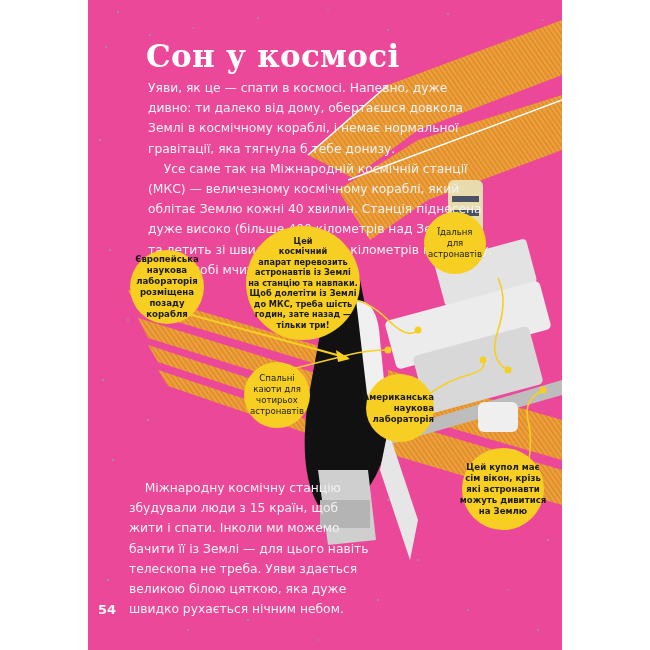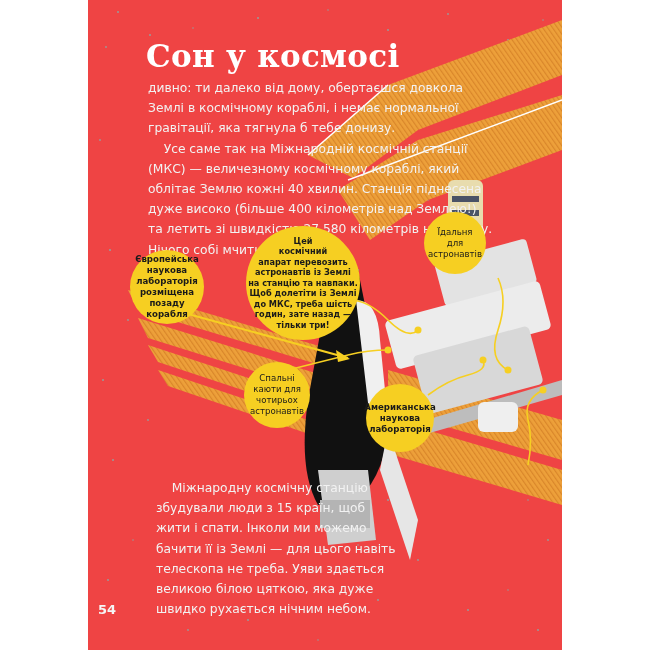--- a/index.html
+++ b/index.html
@@ -1,23 +1,23 @@
 <!DOCTYPE html>
 <html><head>
 <meta charset="utf-8">
 <style>
   html, body { margin:0; padding:0; background:#ffffff; }
   body { width:650px; height:650px; position:relative; overflow:hidden; font-family:"DejaVu Sans", sans-serif; }
-  .page { position:absolute; left:88px; top:0; width:474px; height:650px; background:#ef4444; overflow:hidden; }
+  .page { position:absolute; left:88px; top:0; width:474px; height:650px; background:#ec4899; overflow:hidden; }
   .stars { position:absolute; inset:0; }
   .title { position:absolute; left:58px; top:38px; font-family:"DejaVu Serif", serif; font-weight:bold; font-size:31px; color:#ffffff; letter-spacing:0.3px; margin:0; }
   .para { position:absolute; color:#f2f2f2; font-size:12.3px; line-height:20.2px; margin:0; }
   .para .ln { display:block; white-space:nowrap; }
   .p1 { left:60px; top:78px; }
-  .p2 { left:68px; top:478px; }
+  .p2 { left:41px; top:478px; }
   .page-num { position:absolute; left:10px; top:602px; color:#f5f5f5; font-weight:bold; font-size:13px; }
   .art { position:absolute; inset:0; }
   .callout { position:absolute; border-radius:50%; background:#f6cf22; display:flex; flex-direction:column; align-items:center; justify-content:center; text-align:center; color:#1a1a1a; font-weight:bold; font-size:8.6px; line-height:11px; }
   .callout .ln { display:block; white-space:nowrap; }
 </style>
 </head>
 <body>
 
 <div class="page">
 
@@ -114,20 +114,21 @@
         <circle cx="300" cy="350" r="3.5"></circle>
         <circle cx="395" cy="360" r="3.5"></circle>
       <circle cx="420" cy="370" r="3.5"></circle>
         <circle cx="455" cy="390" r="3.5"></circle>
     </g>
   </svg>
 
   <h1 class="title">Сон у космосі</h1>
 
   <p class="para p1">
+    <span class="ln">Уяви, як це — спати в космосі. Напевно, дуже</span>
     <span class="ln">дивно: ти далеко від дому, обертаєшся довкола</span>
     <span class="ln">Землі в космічному кораблі, і немає нормальної</span>
     <span class="ln">гравітації, яка тягнула б тебе донизу.</span>
     <span class="ln" style="white-space:pre">    Усе саме так на Міжнародній космічній станції</span>
     <span class="ln">(МКС) — величезному космічному кораблі, який</span>
     <span class="ln">облітає Землю кожні 40 хвилин. Станція піднесена</span>
     <span class="ln">дуже високо (більше 400 кілометрів над Землею!)</span>
     <span class="ln">та летить зі швидкістю 27 580 кілометрів на годину.</span>
     <span class="ln">Нічого собі мчить!</span>
   </p>
@@ -169,21 +170,28 @@
     <span class="ln">астронавтів</span>
   </div>
 
   <div class="callout" style="left:156px;top:362px;width:66px;height:66px;font-weight:normal;">
     <span class="ln">Спальні</span>
     <span class="ln">каюти для</span>
     <span class="ln">чотирьох</span>
     <span class="ln">астронавтів</span>
   </div>
 
-  <div class="callout" style="left:278px;top:384px;width:68px;height:68px;">
+  <div class="callout" style="left:278px;top:374px;width:68px;height:68px;align-items:flex-end;">
     <span class="ln">Американська</span>
     <span class="ln">наукова</span>
     <span class="ln">лабораторія</span>
   </div>
 
+  <div class="callout" style="left:374px;top:448px;width:82px;height:82px;">
+    <span class="ln">Цей купол має</span>
+    <span class="ln">сім вікон, крізь</span>
+    <span class="ln">які астронавти</span>
+    <span class="ln">можуть дивитися</span>
+    <span class="ln">на Землю</span>
+  </div>
 
   <div class="page-num">54</div>
 </div>
 
 </body></html>

